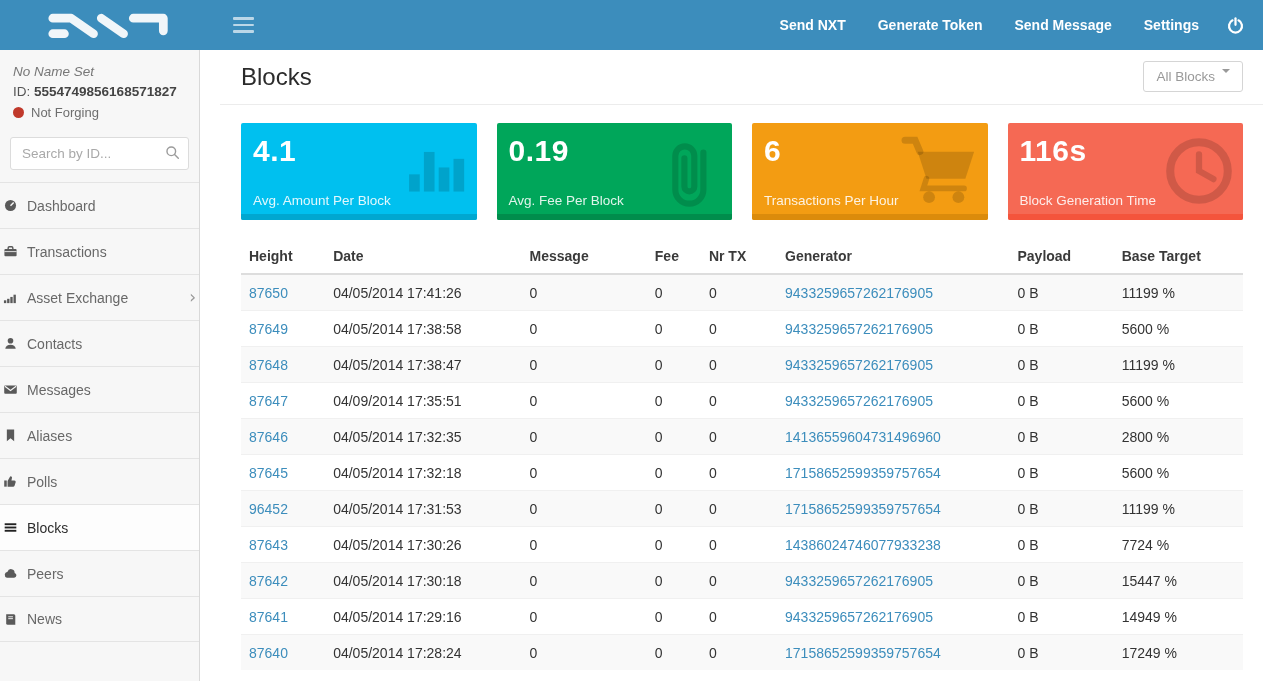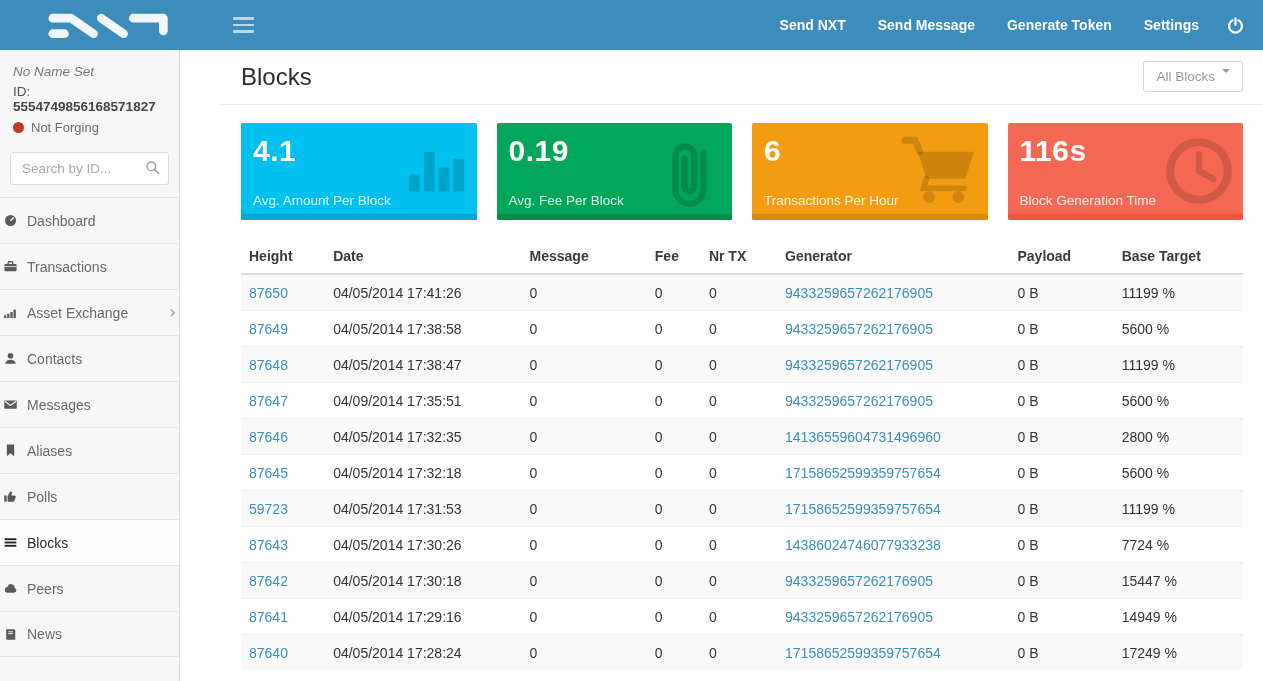--- a/index.html
+++ b/index.html
@@ -67,21 +67,21 @@
     height: 50px;
     display: flex;
     align-items: center;
     cursor: pointer;
   }
 
   
   .sidebar {
     position: absolute;
     top: 50px; left: 0; bottom: 0;
-    width: 180px;
+    width: 200px;
     background: #f7f7f7;
     border-right: 1px solid #d9d9d9;
   }
   .account-panel { padding: 14px 13px 4px 13px; }
   .account-name {
     font-style: italic;
     color: #777;
     font-size: 13.5px;
     margin-bottom: 5px;
   }
@@ -276,22 +276,22 @@
     </svg>
   </div>
   <div class="navbar-main">
     <div class="hamburger">
       <span></span>
         <span></span>
         <span></span>
     </div>
     <nav class="top-menu" id="top-menu">
         <a class="nav-link">Send NXT</a>
+        <a class="nav-link">Generate Token</a>
         <a class="nav-link">Send Message</a>
-        <a class="nav-link">Generate Token</a>
         <a class="nav-link">Settings</a>
       </nav>
     <div class="power-btn">
       <svg width="17" height="17" viewBox="0 0 16 16">
         <path d="M8 1.2v6.2" stroke="#fff" stroke-width="2.1" stroke-linecap="round" fill="none"></path>
         <path d="M5.2 3.1 A6.1 6.1 0 1 0 10.8 3.1" stroke="#fff" stroke-width="2.1" stroke-linecap="round" fill="none"></path>
       </svg>
     </div>
   </div>
 </header>
@@ -554,21 +554,21 @@
     <td><a class="lnk">87645</a></td>
     <td>04/05/2014 17:32:18</td>
     <td>0</td>
     <td>0</td>
     <td>0</td>
     <td><a class="lnk">17158652599359757654</a></td>
     <td>0 B</td>
     <td>5600 %</td>
   </tr>
           <tr>
-    <td><a class="lnk">59723</a></td>
+    <td><a class="lnk">96452</a></td>
     <td>04/05/2014 17:31:53</td>
     <td>0</td>
     <td>0</td>
     <td>0</td>
     <td><a class="lnk">17158652599359757654</a></td>
     <td>0 B</td>
     <td>11199 %</td>
   </tr>
           <tr>
     <td><a class="lnk">87643</a></td>

